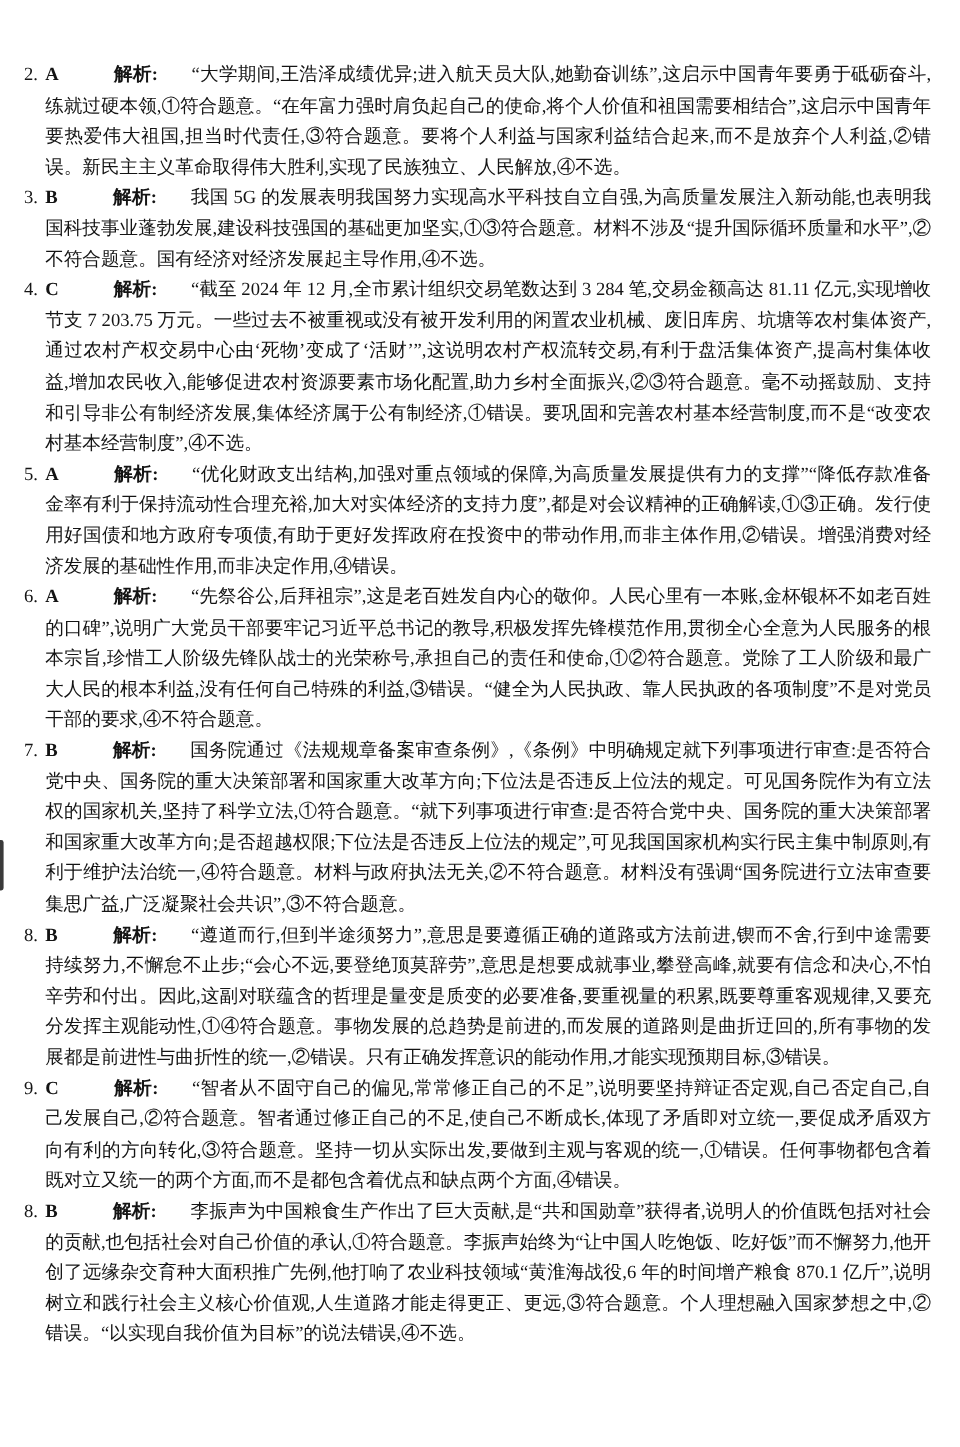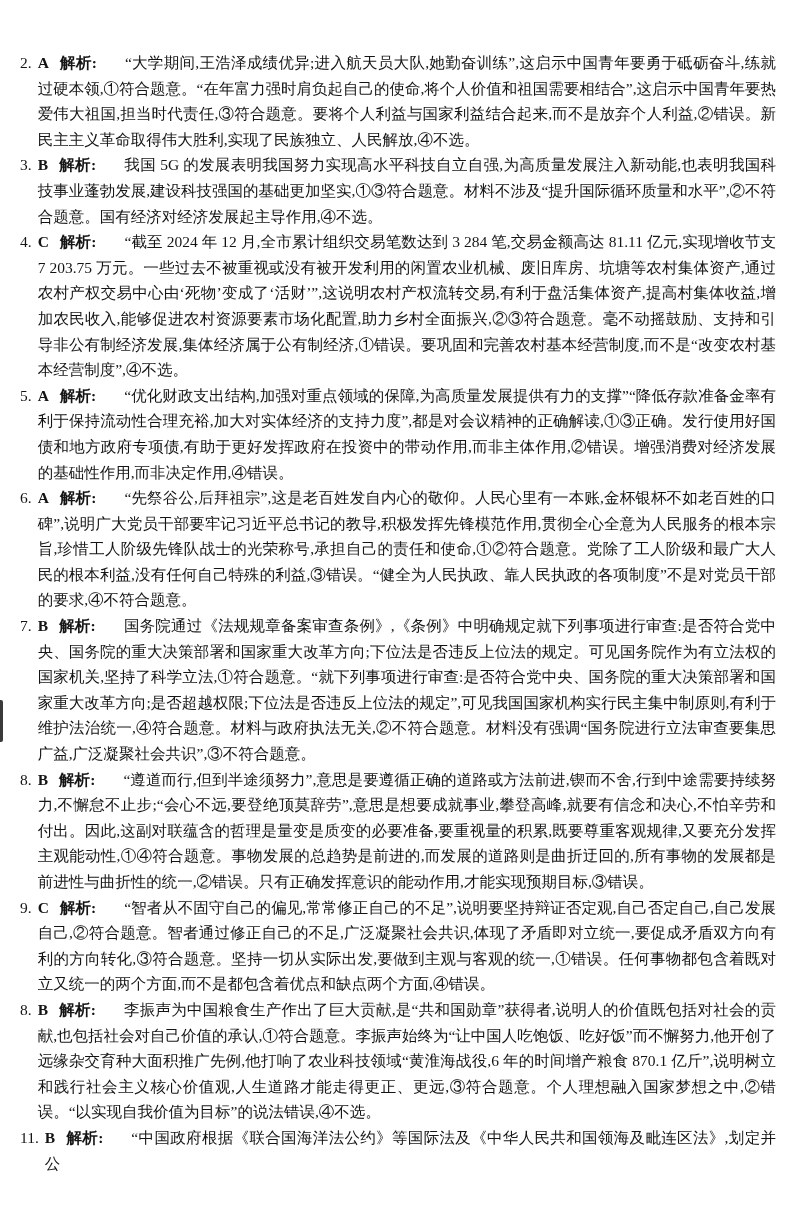--- a/index.html
+++ b/index.html
@@ -35,20 +35,21 @@
     flex: 1 1 auto;
     min-width: 0;
     text-align: justify;
   }
   .ans {
     font-weight: 700;
     margin-right: 11px;
   }
   .lbl {
     font-weight: 700;
+    margin-left: 35px;
   }
   .txt {
     font-weight: 400;
     margin-left: 28px;
   }
   .scan-artifact {
     position: absolute;
     left: 0;
     top: 700px;
     width: 3px;
@@ -94,26 +95,22 @@
     <div class="body"><span class="ans">B</span><span class="lbl">解析:</span><span class="txt">国务院通过《法规规章备案审查条例》,《条例》中明确规定就下列事项进行审查:是否符合党中央、国务院的重大决策部署和国家重大改革方向;下位法是否违反上位法的规定。可见国务院作为有立法权的国家机关,坚持了科学立法,①符合题意。“就下列事项进行审查:是否符合党中央、国务院的重大决策部署和国家重大改革方向;是否超越权限;下位法是否违反上位法的规定”,可见我国国家机构实行民主集中制原则,有利于维护法治统一,④符合题意。材料与政府执法无关,②不符合题意。材料没有强调“国务院进行立法审查要集思广益,广泛凝聚社会共识”,③不符合题意。</span></div>
   </div>
 
   <div class="item">
     <span class="num">8.</span>
     <div class="body"><span class="ans">B</span><span class="lbl">解析:</span><span class="txt">“遵道而行,但到半途须努力”,意思是要遵循正确的道路或方法前进,锲而不舍,行到中途需要持续努力,不懈怠不止步;“会心不远,要登绝顶莫辞劳”,意思是想要成就事业,攀登高峰,就要有信念和决心,不怕辛劳和付出。因此,这副对联蕴含的哲理是量变是质变的必要准备,要重视量的积累,既要尊重客观规律,又要充分发挥主观能动性,①④符合题意。事物发展的总趋势是前进的,而发展的道路则是曲折迂回的,所有事物的发展都是前进性与曲折性的统一,②错误。只有正确发挥意识的能动作用,才能实现预期目标,③错误。</span></div>
   </div>
 
   <div class="item">
     <span class="num">9.</span>
-    <div class="body"><span class="ans">C</span><span class="lbl">解析:</span><span class="txt">“智者从不固守自己的偏见,常常修正自己的不足”,说明要坚持辩证否定观,自己否定自己,自己发展自己,②符合题意。智者通过修正自己的不足,广泛凝聚社会共识,体现了矛盾即对立统一,要促成矛盾双方向有利的方向转化,③符合题意。坚持一切从实际出发,要做到主观与客观的统一,①错误。任何事物都包含着既对立又统一的两个方面,而不是都包含着优点和缺点两个方面,④错误。</span></div>
+    <div class="body"><span class="ans">C</span><span class="lbl">解析:</span><span class="txt">“智者从不固守自己的偏见,常常修正自己的不足”,说明要坚持辩证否定观,自己否定自己,自己发展自己,②符合题意。智者通过修正自己的不足,使自己不断成长,体现了矛盾即对立统一,要促成矛盾双方向有利的方向转化,③符合题意。坚持一切从实际出发,要做到主观与客观的统一,①错误。任何事物都包含着既对立又统一的两个方面,而不是都包含着优点和缺点两个方面,④错误。</span></div>
   </div>
 
   <div class="item">
     <span class="num">8.</span>
     <div class="body"><span class="ans">B</span><span class="lbl">解析:</span><span class="txt">李振声为中国粮食生产作出了巨大贡献,是“共和国勋章”获得者,说明人的价值既包括对社会的贡献,也包括社会对自己价值的承认,①符合题意。李振声始终为“让中国人吃饱饭、吃好饭”而不懈努力,他开创了远缘杂交育种大面积推广先例,他打响了农业科技领域“黄淮海战役,6 年的时间增产粮食 870.1 亿斤”,说明树立和践行社会主义核心价值观,人生道路才能走得更正、更远,③符合题意。个人理想融入国家梦想之中,②错误。“以实现自我价值为目标”的说法错误,④不选。</span></div>
   </div>
 
-  <div class="item">
-    <span class="num">11.</span>
-    <div class="body"><span class="ans">B</span><span class="lbl">解析:</span><span class="txt">“中国政府根据《联合国海洋法公约》等国际法及《中华人民共和国领海及毗连区法》,划定并公</span></div>
-  </div>
 
 </div>
 
 </body></html>

